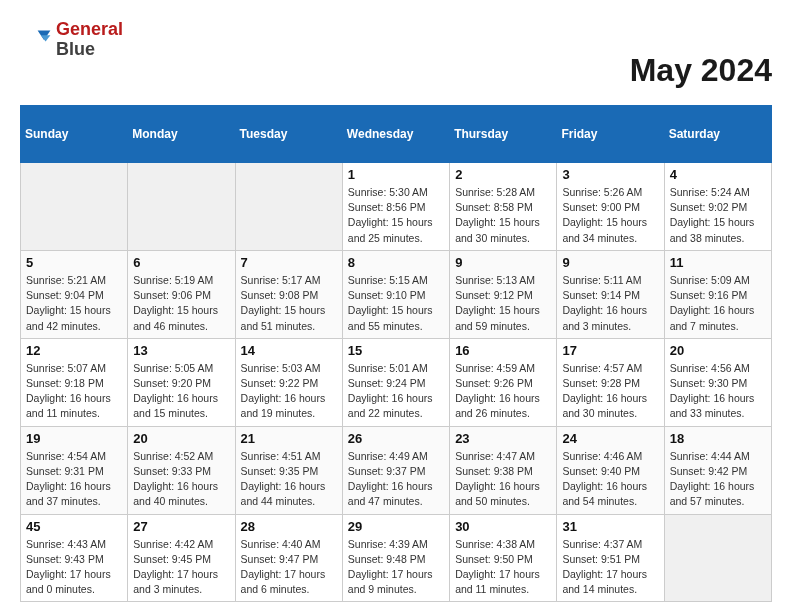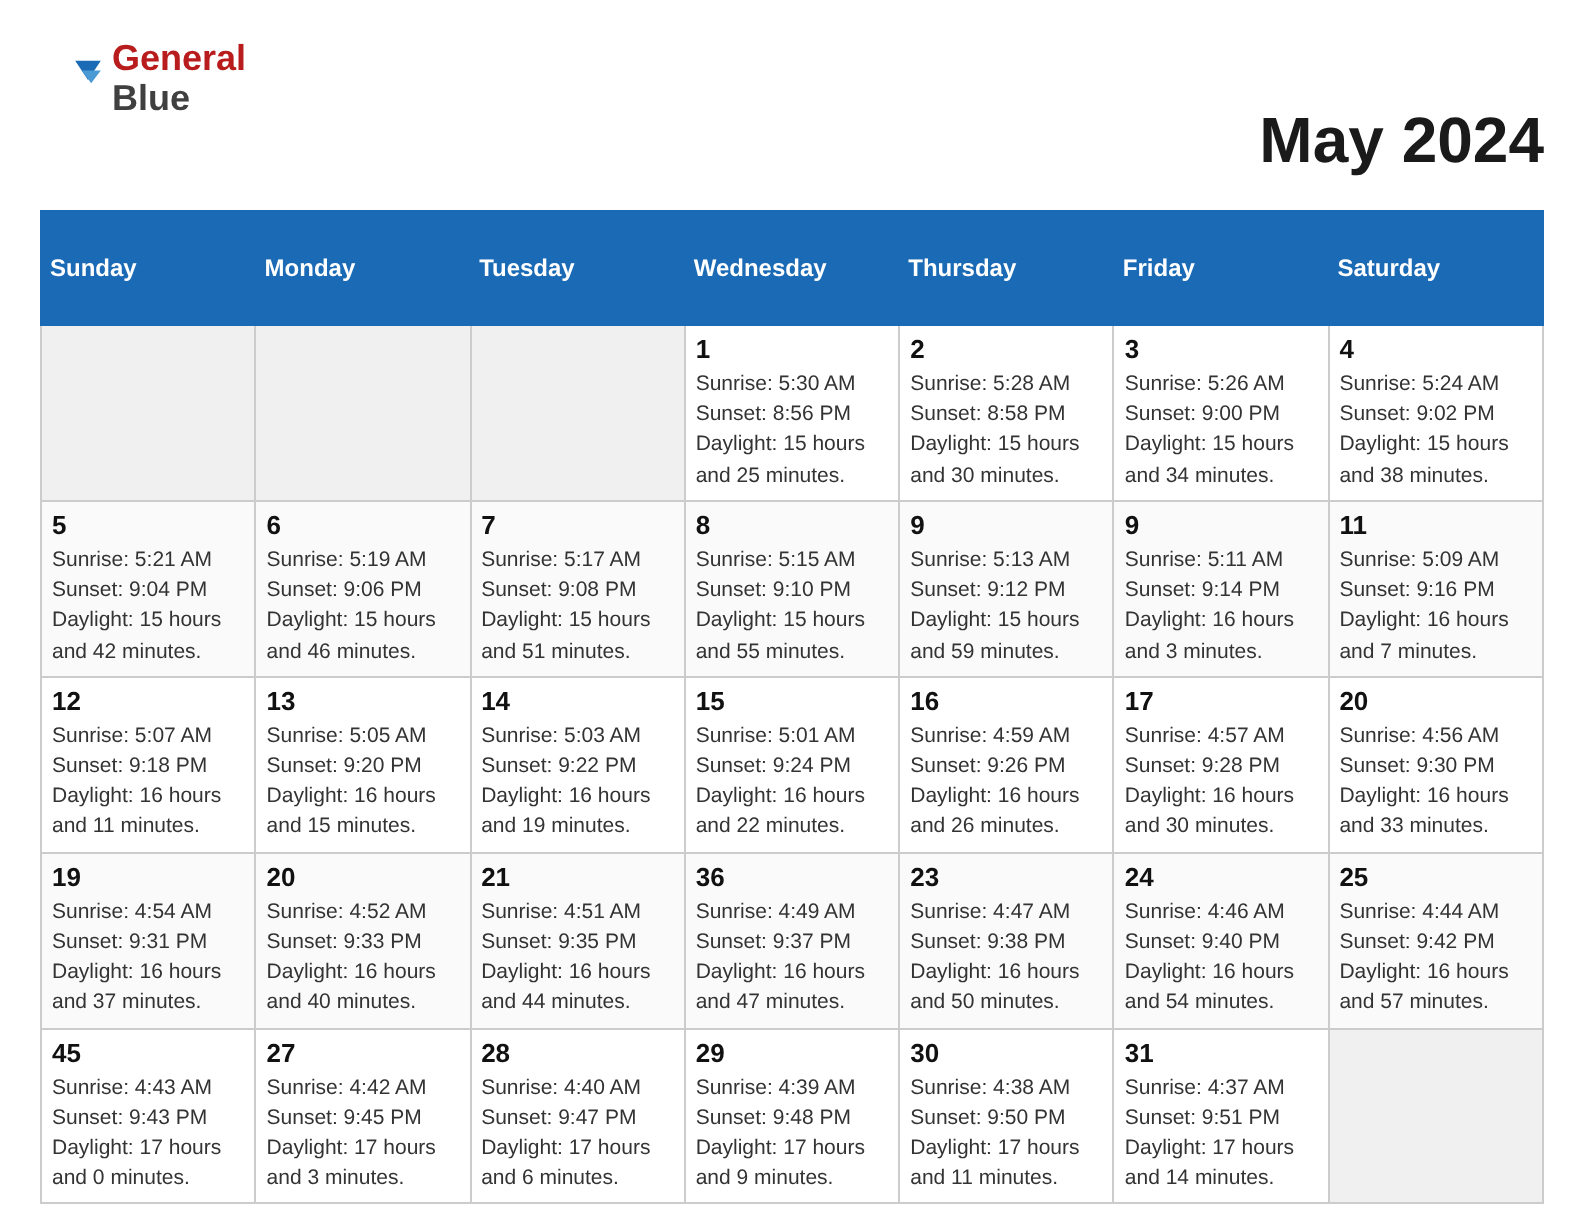--- a/index.html
+++ b/index.html
@@ -210,33 +210,33 @@
         </td>
         <td>
           <div class="day-number">20</div>
           <div class="day-info">Sunrise: 4:52 AM<br>Sunset: 9:33 PM<br>Daylight: 16 hours<br>and 40 minutes.</div>
         </td>
         <td>
           <div class="day-number">21</div>
           <div class="day-info">Sunrise: 4:51 AM<br>Sunset: 9:35 PM<br>Daylight: 16 hours<br>and 44 minutes.</div>
         </td>
         <td>
-          <div class="day-number">36</div>
+          <div class="day-number">26</div>
           <div class="day-info">Sunrise: 4:49 AM<br>Sunset: 9:37 PM<br>Daylight: 16 hours<br>and 47 minutes.</div>
         </td>
         <td>
           <div class="day-number">23</div>
           <div class="day-info">Sunrise: 4:47 AM<br>Sunset: 9:38 PM<br>Daylight: 16 hours<br>and 50 minutes.</div>
         </td>
         <td>
           <div class="day-number">24</div>
           <div class="day-info">Sunrise: 4:46 AM<br>Sunset: 9:40 PM<br>Daylight: 16 hours<br>and 54 minutes.</div>
         </td>
         <td>
-          <div class="day-number">25</div>
+          <div class="day-number">18</div>
           <div class="day-info">Sunrise: 4:44 AM<br>Sunset: 9:42 PM<br>Daylight: 16 hours<br>and 57 minutes.</div>
         </td>
       </tr>
       <tr>
         <td>
           <div class="day-number">45</div>
           <div class="day-info">Sunrise: 4:43 AM<br>Sunset: 9:43 PM<br>Daylight: 17 hours<br>and 0 minutes.</div>
         </td>
         <td>
           <div class="day-number">27</div>

